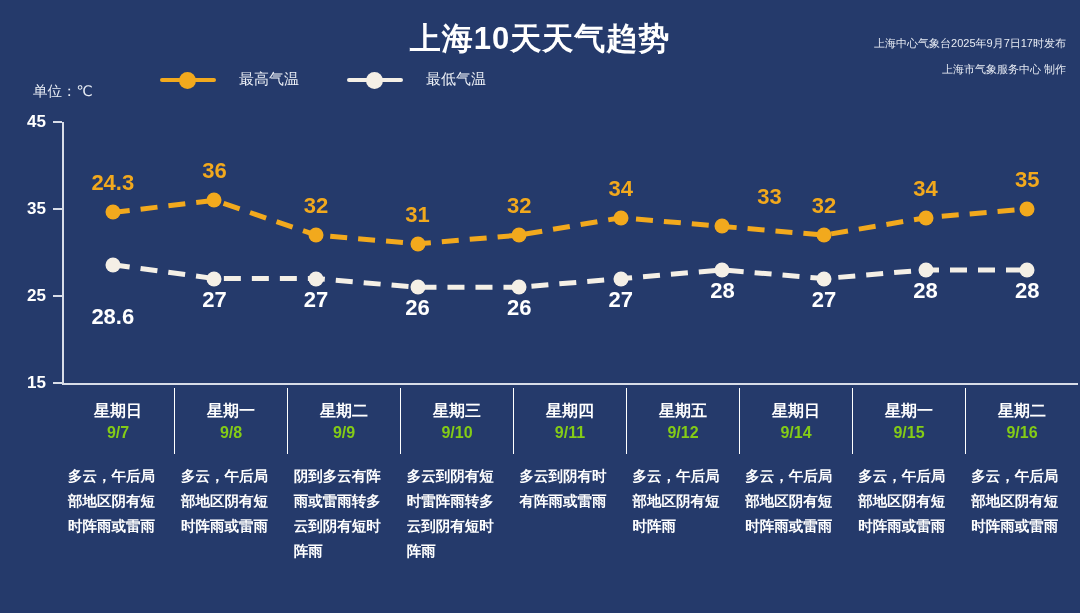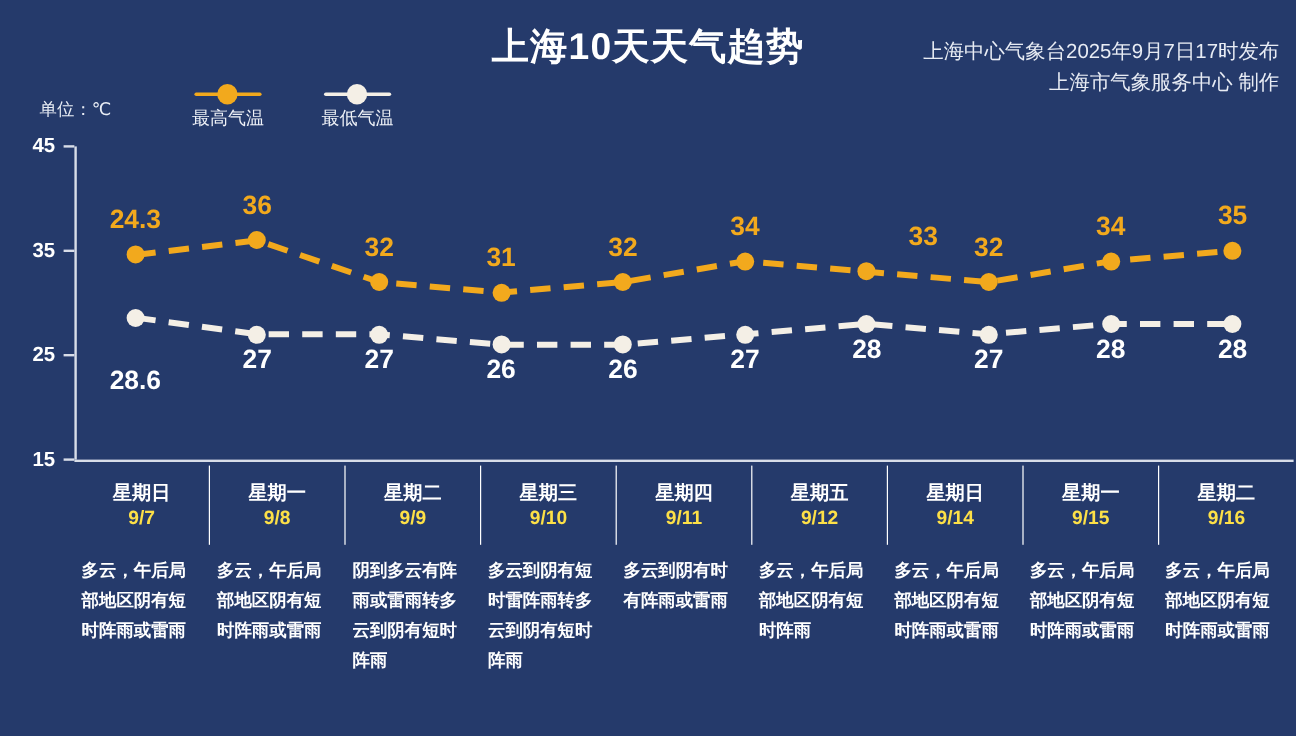--- a/index.html
+++ b/index.html
@@ -11,29 +11,29 @@
   }
   .page{position:relative;width:1080px;height:613px;}
 
   
   .title{
     position:absolute;left:0;top:18px;width:1080px;text-align:center;
     font-size:31px;font-weight:bold;color:#ffffff;letter-spacing:1px;
   }
   .meta{
     position:absolute;right:14px;top:30px;text-align:right;color:#e8ecf4;
-    font-size:17px;line-height:26px;
+    font-size:11px;line-height:26px;
   }
 
   
   .unit{
     position:absolute;left:33px;top:82px;color:#e9edf5;font-size:14.5px;
   }
   .legend{position:absolute;left:160px;top:70px;display:flex;align-items:center;gap:48px;}
-  .lg{display:flex;align-items:center;gap:3px;flex-direction:column;}
+  .lg{display:flex;align-items:center;gap:23px;}
   .lg-mark{position:relative;width:56px;height:16px;}
   .lg-mark .bar{
     position:absolute;top:6.5px;left:0;width:56px;height:3.5px;border-radius:2px;
   }
   .lg-mark .dot{
     position:absolute;top:0;left:19px;width:17px;height:17px;border-radius:50%;
   }
   .lg-txt{font-size:15px;color:#eef1f7;}
 
   
@@ -62,21 +62,21 @@
     position:absolute;left:62px;top:388px;width:1016px;height:66px;
     display:flex;
   }
   .datecell{
     flex:1 1 0;position:relative;display:flex;flex-direction:column;
     align-items:center;justify-content:center;gap:2px;
     border-right:1.5px solid #ffffff;
   }
   .datecell:last-child{border-right:none;}
   .dow{font-size:16px;font-weight:bold;color:#ffffff;}
-  .dstr{font-size:16px;font-weight:bold;color:#fde047;}
+  .dstr{font-size:16px;font-weight:bold;color:#84cc16;}
 
   .descbar{
     position:absolute;left:62px;top:460px;width:1016px;height:150px;display:flex;
   }
   .desccell{
     flex:1 1 0;padding:4px 6px 0 6px;box-sizing:border-box;
     font-size:14.5px;font-weight:bold;color:#ffffff;line-height:25px;
     text-align:left;
   }
 </style>

